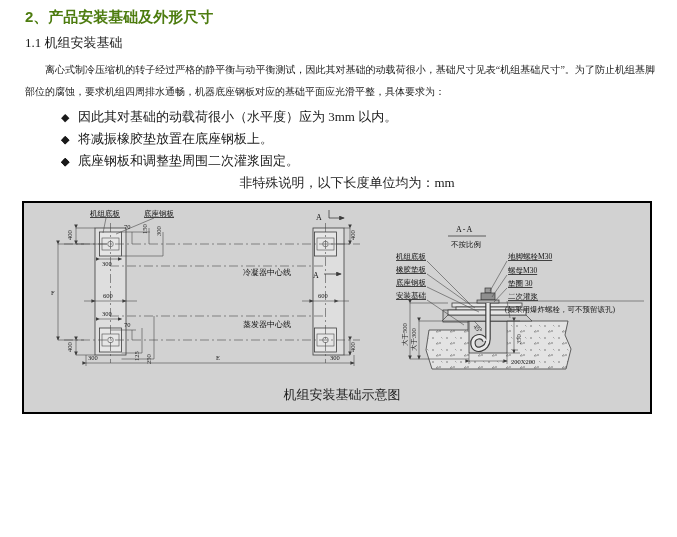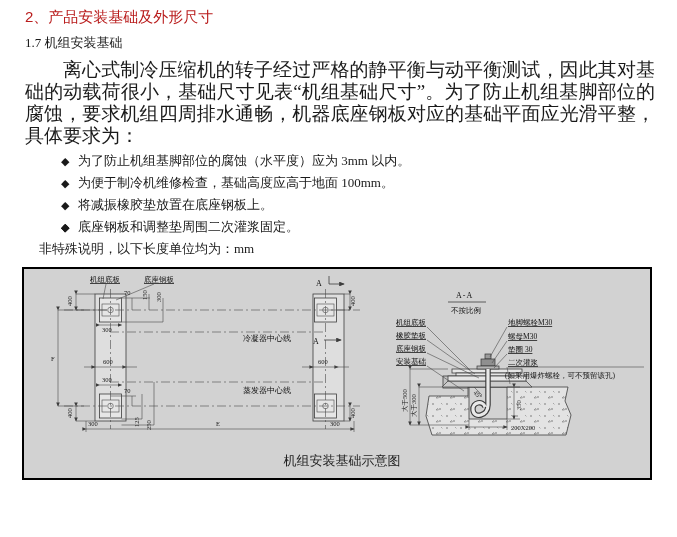--- a/index.html
+++ b/index.html
@@ -3,29 +3,29 @@
 <meta charset="utf-8">
 <style>
   html,body { margin:0; padding:0; }
   body {
     width:677px; height:537px; background:#ffffff; overflow:hidden;
     font-family:"Liberation Serif","DejaVu Serif",serif; color:#1a1a1a;
   }
   .doc { padding:8px 22px 0 25px; }
   .page-title {
     font-family:"Liberation Sans","DejaVu Sans",sans-serif;
-    font-size:15px; font-weight:400; margin:0 0 7px 0; color:#b91c1c;
+    font-size:15px; font-weight:700; margin:0 0 7px 0; color:#4d7c0f;
   }
   .section-heading { font-size:13px; margin:0 0 7px 0; }
-  .para { font-size:19px; line-height:22px; margin:0; text-indent:2em; text-align:justify; }
+  .para { font-size:10px; line-height:22px; margin:0; text-indent:2em; text-align:justify; }
   .bullets { list-style:none; margin:3px 0 0 0; padding:0 0 0 36px; font-size:13px; line-height:22px; }
   .bullets li { position:relative; padding-left:17px; text-align:justify; }
   .bullets .marker { position:absolute; left:0; top:0; font-size:11px; }
   .note-line { font-size:13px; line-height:22px; margin:0; }
-  .unit-line { font-size:13px; line-height:22px; margin:0; padding-left:14px; }
+  .unit-line { font-size:13px; line-height:22px; margin:0; padding-left:14px;text-align:center; }
   .diagram-box {
     margin:7px 0 0 -3px; width:626px; height:209px;
     border:2px solid #000; background:#d2d2d2;
   }
   .diagram-box svg { display:block; }
   
   .ln   { stroke:#3c3c3c; stroke-width:0.8; fill:none; }
   .thin { stroke:#4a4a4a; stroke-width:0.6; fill:none; }
   .cl   { stroke:#4a4a4a; stroke-width:0.6; fill:none; stroke-dasharray:9 3 2 3; }
   .part { stroke:#3c3c3c; stroke-width:0.8; fill:#dedede; }
@@ -34,26 +34,26 @@
   .ltxt { font-size:8px;   fill:#111; font-family:"Liberation Serif","DejaVu Serif",serif; }
   .ul   { text-decoration:underline; }
   .stxt { font-size:7.5px; fill:#111; font-family:"Liberation Serif","DejaVu Serif",serif; }
   .cap  { font-size:13px;  fill:#222; font-family:"Liberation Serif","DejaVu Serif",serif; }
 </style>
 </head>
 <body>
 
 <div class="doc">
   <h1 class="page-title">2、产品安装基础及外形尺寸</h1>
-  <div class="section-heading">1.7 机组安装基础</div>
+  <div class="section-heading">1.1 机组安装基础</div>
   <p class="para">离心式制冷压缩机的转子经过严格的静平衡与动平衡测试，因此其对基础的动载荷很小，基础尺寸见表“机组基础尺寸”。为了防止机组基脚部位的腐蚀，要求机组四周排水通畅，机器底座钢板对应的基础平面应光滑平整，具体要求为：</p>
 
   <ul class="bullets">
-    <li><span class="marker">◆</span><span>为了防止机组基脚部位的腐蚀（水平度）应为 3mm 以内。</span></li>
-    <li><span class="marker">◆</span><span>为便于制冷机维修检查，基础高度应高于地面 100mm。</span></li>
+    <li><span class="marker">◆</span><span>因此其对基础的动载荷很小（水平度）应为 3mm 以内。</span></li>
+    <li><span class="marker">◆</span></li>
     <li><span class="marker">◆</span><span>将减振橡胶垫放置在底座钢板上。</span></li>
     <li><span class="marker">◆</span></li>
     <li><span class="marker">◆</span></li>
     <li><span class="marker">◆</span><span>底座钢板和调整垫周围二次灌浆固定。</span></li>
   </ul>
 
   <p class="unit-line">非特殊说明，以下长度单位均为：mm</p>
 
   <div class="diagram-box">
     <svg width="626" height="209" viewBox="0 0 626 209">

